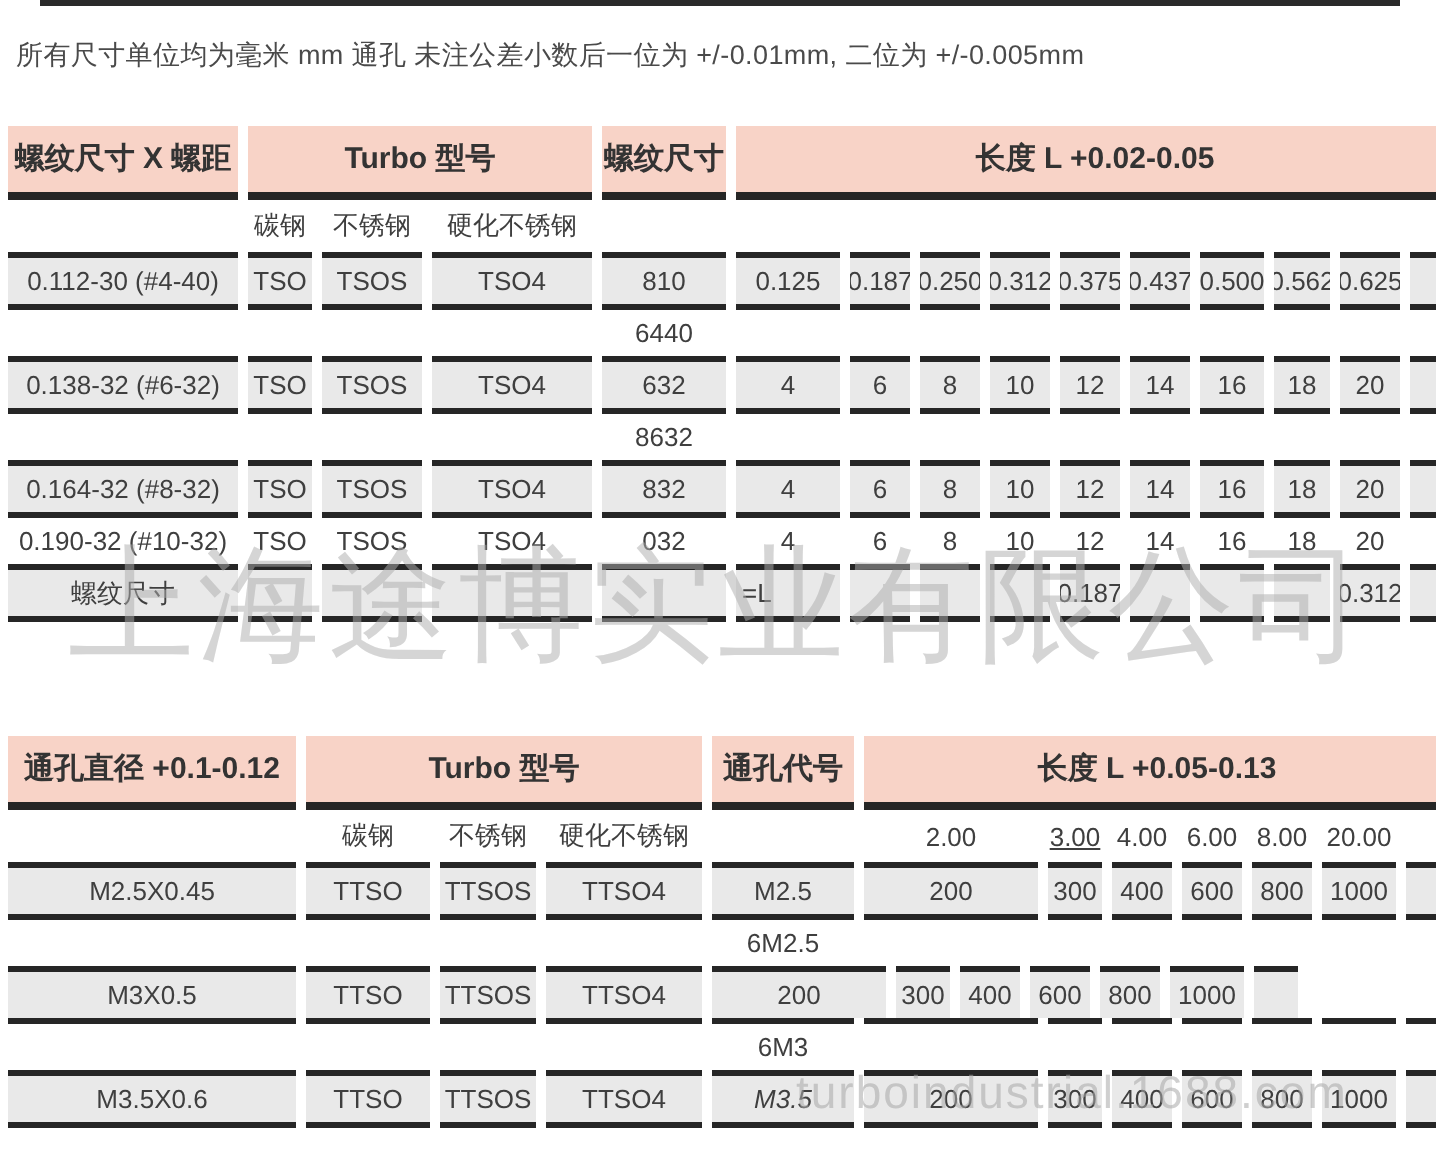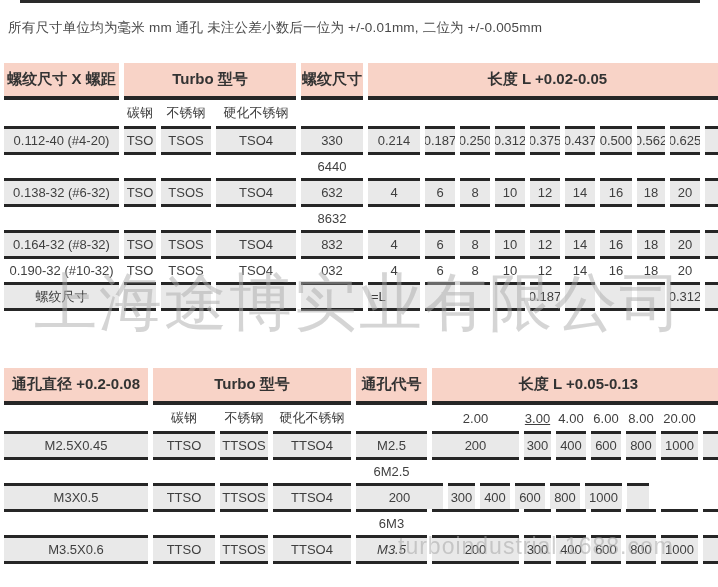--- a/index.html
+++ b/index.html
@@ -96,26 +96,26 @@
         <div class="tcell shcell" style="width: 30px;"></div>
         <div class="tcell shcell" style="width: 30px;"></div>
         <div class="tcell shcell" style="width: 30px;"></div>
         <div class="tcell shcell" style="width: 30px;"></div>
         <div class="tcell shcell" style="width: 32px;"></div>
         <div class="tcell shcell" style="width: 28px;"></div>
         <div class="tcell shcell" style="width: 30px;"></div>
         <div class="tcell shcell" style="width: 22px;"></div>
       </div>
       <div class="trow">
-        <div class="tcell dcell shaded" style="width: 115px;">0.112-40 (#4-20)</div>
+        <div class="tcell dcell shaded" style="width: 115px;">0.112-30 (#4-40)</div>
         <div class="tcell dcell shaded" style="width: 32px;">TSO</div>
         <div class="tcell dcell shaded" style="width: 50px;">TSOS</div>
         <div class="tcell dcell shaded" style="width: 80px;">TSO4</div>
-        <div class="tcell dcell shaded" style="width: 62px;">330</div>
-        <div class="tcell dcell shaded" style="width: 52px;">0.214</div>
+        <div class="tcell dcell shaded" style="width: 62px;">810</div>
+        <div class="tcell dcell shaded" style="width: 52px;">0.125</div>
         <div class="tcell dcell shaded" style="width: 30px;">0.187</div>
         <div class="tcell dcell shaded" style="width: 30px;">0.250</div>
         <div class="tcell dcell shaded" style="width: 30px;">0.312</div>
         <div class="tcell dcell shaded" style="width: 30px;">0.375</div>
         <div class="tcell dcell shaded" style="width: 30px;">0.437</div>
         <div class="tcell dcell shaded" style="width: 32px;">0.500</div>
         <div class="tcell dcell shaded" style="width: 28px;">0.562</div>
         <div class="tcell dcell shaded" style="width: 30px;">0.625</div>
         <div class="tcell dcell shaded" style="width: 22px;"></div>
       </div>
@@ -217,21 +217,21 @@
         <div class="tcell dcell shaded lastrow" style="width: 30px;">0.187</div>
         <div class="tcell dcell shaded lastrow" style="width: 30px;"></div>
         <div class="tcell dcell shaded lastrow" style="width: 32px;"></div>
         <div class="tcell dcell shaded lastrow" style="width: 28px;"></div>
         <div class="tcell dcell shaded lastrow" style="width: 30px;">0.312</div>
         <div class="tcell dcell shaded lastrow" style="width: 22px;"></div>
       </div>
     </div>
   <div id="hole-table" class="tbl">
       <div class="trow">
-        <div class="tcell hcell" style="width: 144px;">通孔直径 +0.2-0.08</div>
+        <div class="tcell hcell" style="width: 144px;">通孔直径 +0.1-0.12</div>
         <div class="tcell hcell" style="width: 198px;">Turbo 型号</div>
         <div class="tcell hcell" style="width: 71px;">通孔代号</div>
         <div class="tcell hcell" style="width: 293px;">长度 L +0.05-0.13</div>
       </div>
       <div class="trow">
         <div class="tcell shcell" style="width: 144px;"></div>
         <div class="tcell shcell" style="width: 62px;">碳钢</div>
         <div class="tcell shcell" style="width: 48px;">不锈钢</div>
         <div class="tcell shcell" style="width: 78px;">硬化不锈钢</div>
         <div class="tcell shcell" style="width: 71px;"></div>

